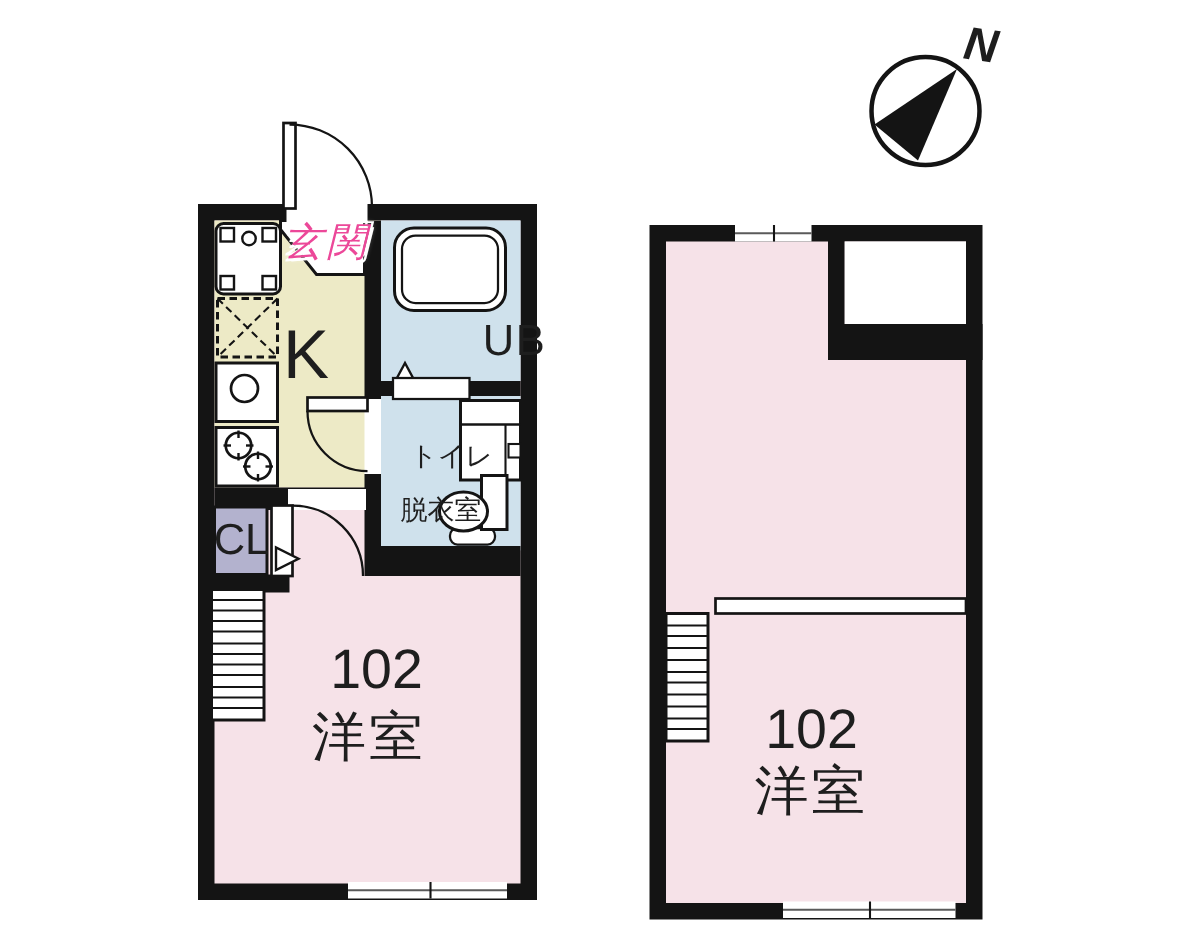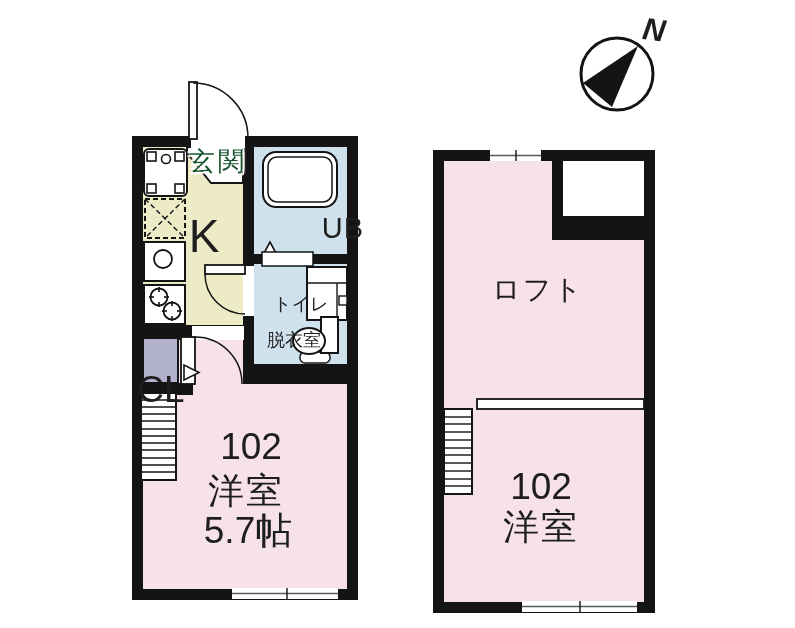--- a/index.html
+++ b/index.html
@@ -1,26 +1,26 @@
 <!DOCTYPE html>
 <html><head>
 <meta charset="utf-8">
 <style>
   html,body{margin:0;padding:0;background:#ffffff;}
   .canvas{position:relative;width:795px;height:628px;background:#ffffff;overflow:hidden;
           font-family:"Liberation Sans","DejaVu Sans",sans-serif;}
   .plan-svg{position:absolute;left:0;top:0;}
   .lbl{position:absolute;transform:translate(-50%,-50%);color:#1e1e1e;white-space:nowrap;
        text-align:center;line-height:1;}
-  .lbl-genkan{font-size:26px;letter-spacing:3px;color:#14532d;
-       text-shadow:-2px -2px 0 #fff,2px -2px 0 #fff,-2px 2px 0 #fff,2px 2px 0 #fff,0 0 4px #fff;}
+  .lbl-genkan{font-size:26px;letter-spacing:3px;color:#ec4899;
+       text-shadow:-2px -2px 0 #fff,2px -2px 0 #fff,-2px 2px 0 #fff,2px 2px 0 #fff,0 0 4px #fff;font-style:italic;}
   .lbl-k{font-size:46px;}
   .lbl-ub{font-size:29px;letter-spacing:1px;}
   .lbl-small{font-size:18px;letter-spacing:0px;}
-  .lbl-cl{font-size:37px;margin-top:28px;}
+  .lbl-cl{font-size:29px;}
   .lbl-num{font-size:37px;text-align:center;}
   .lbl-room{font-size:36px;letter-spacing:2px;}
   .lbl-size{font-size:37px;}
   .lbl-loft{font-size:28px;letter-spacing:2px;}
   .lbl-north{font-size:31px;font-style:italic;font-weight:600;transform:translate(-50%,-50%) rotate(8deg);}
 </style>
 </head>
 <body>
 
 <div class="canvas">
@@ -181,19 +181,17 @@
 </svg>
 
 <div class="lbl lbl-genkan" style="left:218px;top:161px;">玄関</div>
 <div class="lbl lbl-k" style="left:204px;top:236px;">K</div>
 <div class="lbl lbl-ub" style="left:299px;top:228px;margin-left:44px;">UB</div>
 <div class="lbl lbl-small" style="left:301px;top:304px;">トイレ</div>
 <div class="lbl lbl-small" style="left:294px;top:340px;">脱衣室</div>
 <div class="lbl lbl-cl" style="left:161px;top:361px;">CL</div>
 <div class="lbl lbl-num" style="left:251px;top:446px;">102</div>
 <div class="lbl lbl-room" style="left:246px;top:491px;">洋室</div>
-<div class="lbl lbl-size" style="left:248px;top:530px;">5.7帖</div>
-<div class="lbl lbl-loft" style="left:538px;top:290px;">ロフト</div>
 <div class="lbl lbl-num" style="left:541px;top:486px;">102</div>
 <div class="lbl lbl-room" style="left:541px;top:527px;">洋室</div>
 <div class="lbl lbl-north" style="left:654px;top:30px;">N</div>
 
 </div>
 
 </body></html>

